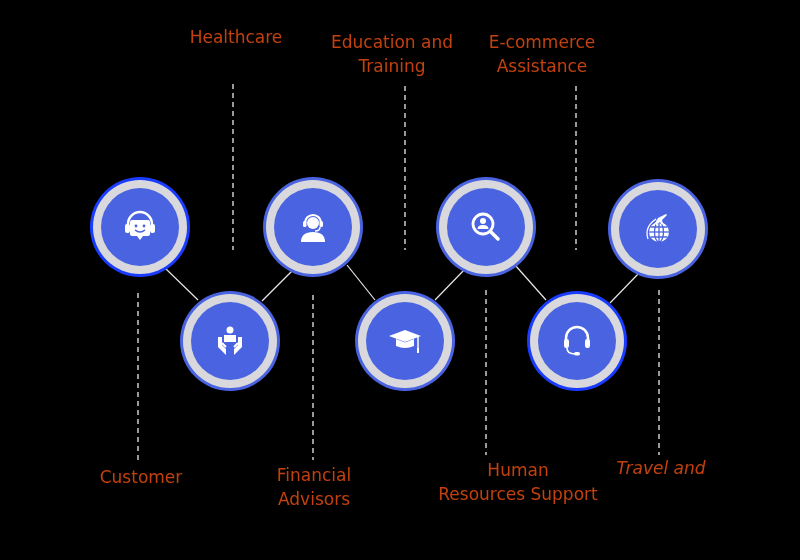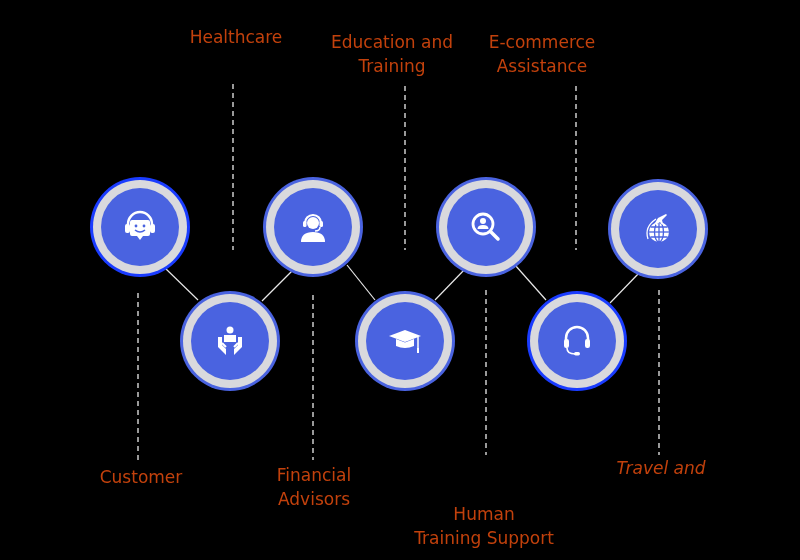--- a/index.html
+++ b/index.html
@@ -132,23 +132,23 @@
   </div>
 </div>
 
 <div class="label" style="left:141px;top:465px;">
   <div>Customer</div>
 </div>
 <div class="label" style="left:314px;top:463px;">
   <div>Financial</div>
   <div>Advisors</div>
 </div>
-<div class="label" style="left:484px;top:458px;margin-top:44px;">
+<div class="label" style="left:518px;top:458px;">
   <div>Human</div>
-  <div>Training Support</div>
+  <div>Resources Support</div>
 </div>
 <div class="label" style="left:661px;top:456px;font-style:italic;">
   <div>Travel and</div>
 </div>
 
 <div class="label" style="left:236px;top:25px;">
   <div>Healthcare</div>
 </div>
 <div class="label" style="left:392px;top:30px;">
   <div>Education and</div>

